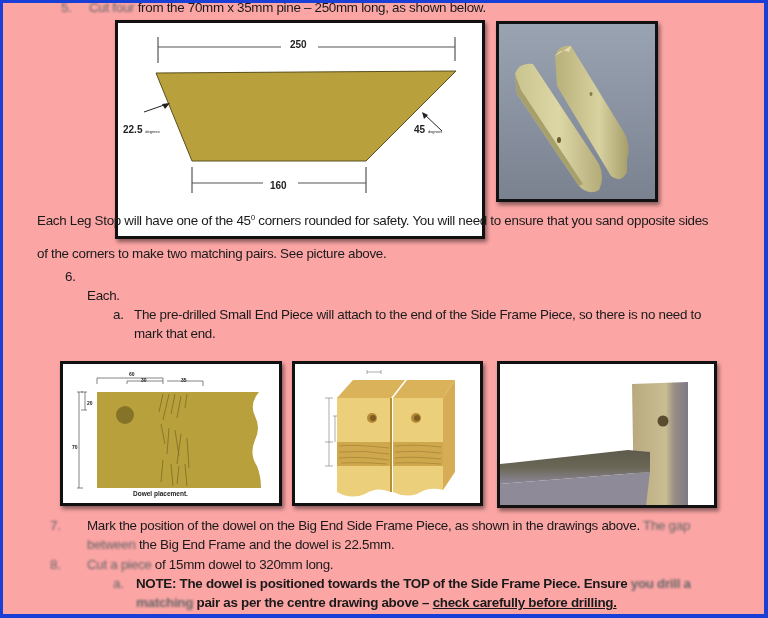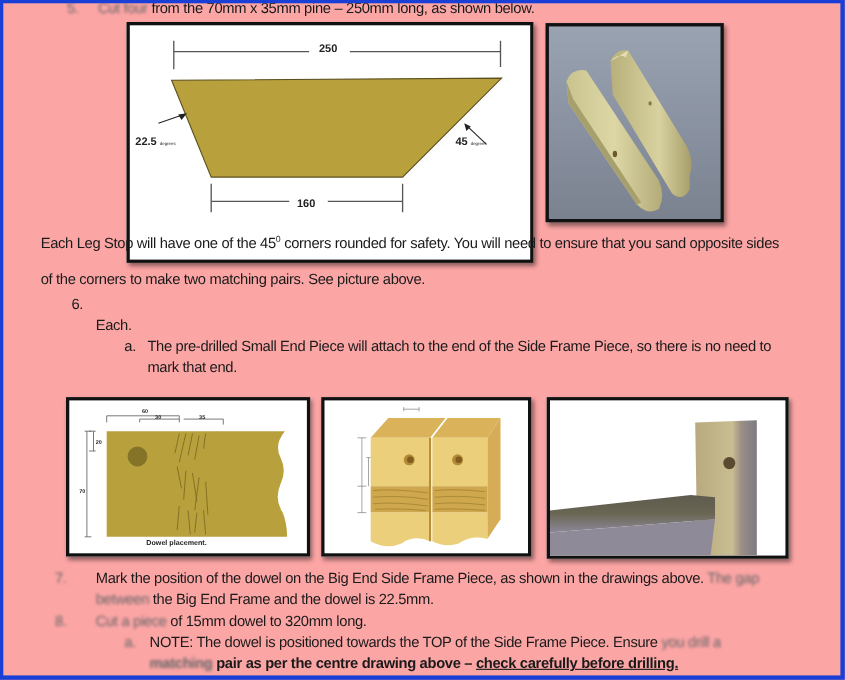--- a/index.html
+++ b/index.html
@@ -171,20 +171,20 @@
   </div>
   <div class="txt" style="left:84px; top:533px;">
     <span class="blur">between</span><span> the Big End Frame and the dowel is 22.5mm.</span>
   </div>
 
   <div class="txt blur" style="left:47px; top:553px;">8.</div>
   <div class="txt" style="left:84px; top:553px;">
     <span class="blur">Cut a piece</span><span> of 15mm dowel to 320mm long.</span>
   </div>
   <div class="txt blur" style="left:110px; top:572px;">a.</div>
-  <div class="txt" style="left:133px; top:572px; font-weight:normal;">
+  <div class="txt" style="left:133px; top:572px; font-weight:bold;">
     <span>NOTE: The dowel is positioned towards the TOP of the Side Frame Piece. Ensure</span><span class="blur"> you drill a</span>
   </div>
   <div class="txt" style="left:133px; top:591px; font-weight:bold;">
     <span class="blur">matching</span><span> pair as per the centre drawing above – </span><b class="u">check carefully before drilling.</b>
   </div>
 
 </div>
 
 </body></html>

